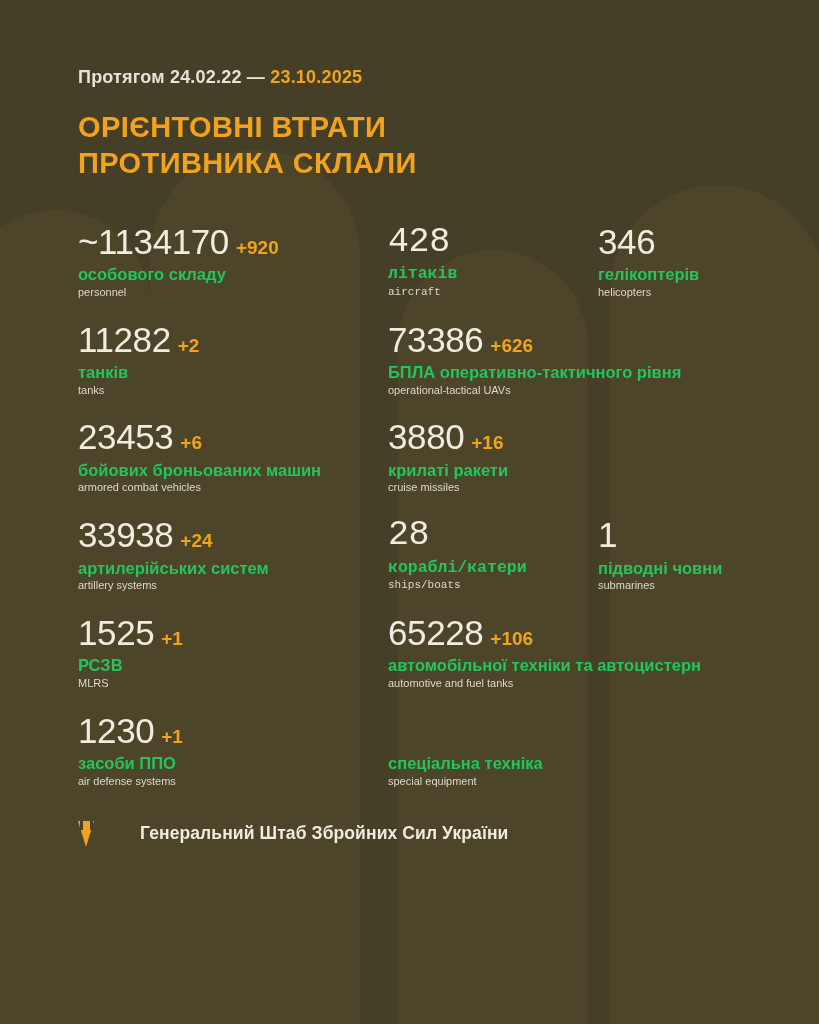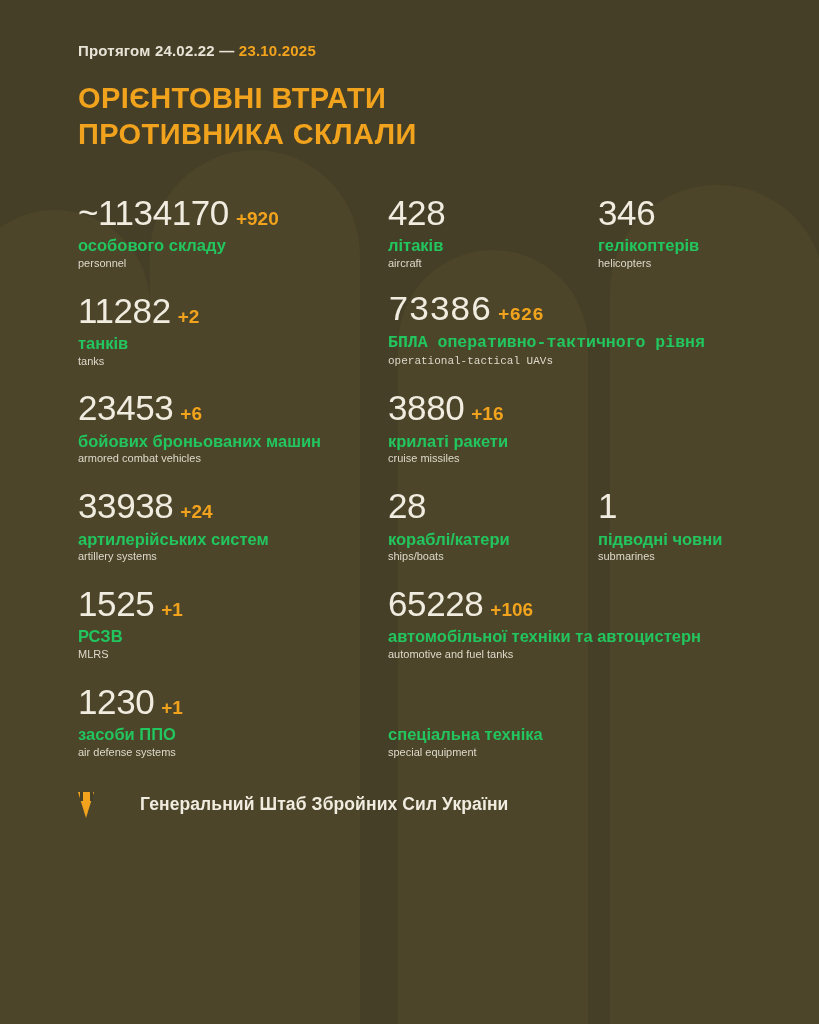--- a/index.html
+++ b/index.html
@@ -37,22 +37,22 @@
   .shell.s3 { left: 398px;  top: 250px; width: 190px; height: 780px; border-radius: 95px 95px 6px 6px; }
   .shell.s4 { left: 610px;  top: 185px; width: 215px; height: 845px; border-radius: 107px 107px 6px 6px; }
 
   .content {
     position: relative;
     z-index: 2;
     padding: 0 0 0 78px;
   }
 
   .period {
-    padding-top: 42px;
-    font-size: 15px;
+    padding-top: 67px;
+    font-size: 18px;
     font-weight: bold;
     letter-spacing: 0.2px;
     color: #e7e3d6;
   }
   .period .dash { color: #e7e3d6; }
   .period .date { color: #f2a31d; }
 
   .title {
     margin-top: 22px;
     font-size: 29px;
@@ -99,23 +99,23 @@
   .item .label-en {
     margin-top: 1px;
     font-size: 11px;
     color: #ded9cb;
     line-height: 1.25;
     white-space: nowrap;
   }
 
   
   .c-a { width: 310px; }
-  .c-b { width: 210px; }
+  .c-b { width: 210px; font-family: Liberation Mono, monospace; }
   .c-c { width: auto; }
-  .c-wide { width: 330px; font-family: Liberation Mono, monospace; }
+  .c-wide { width: 330px; }
   .row.r3 .col1 { width: 310px; }
   .row.r5 .col1 { width: 310px; }
 
   .footer {
     margin-top: 32px;
     display: flex;
     align-items: center;
     gap: 32px;
   }
   .footer .emblem {

